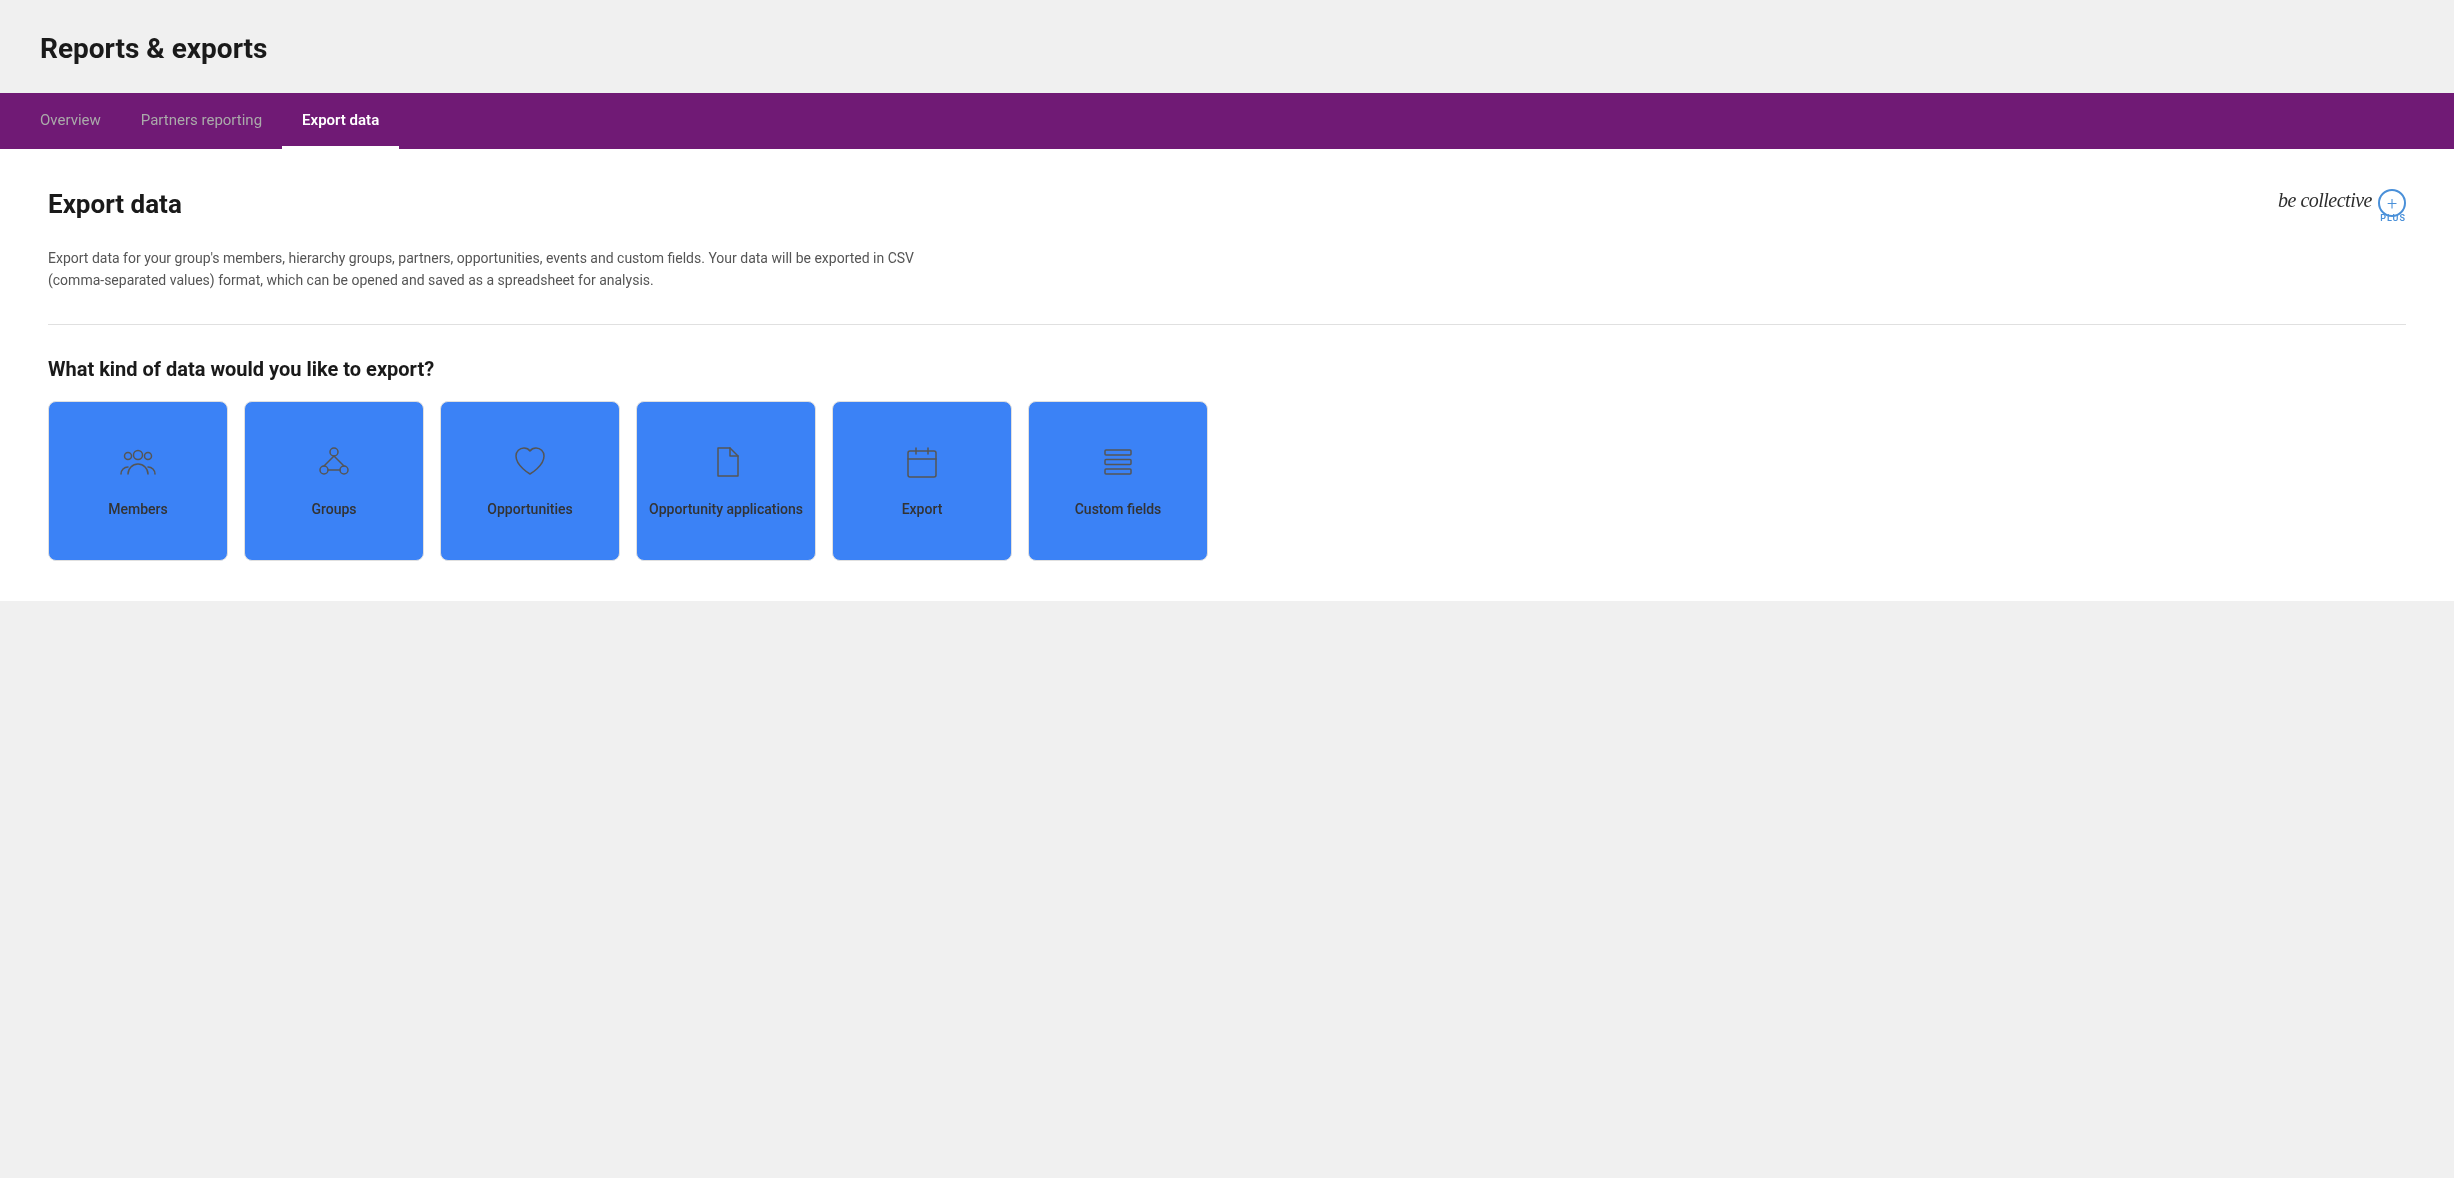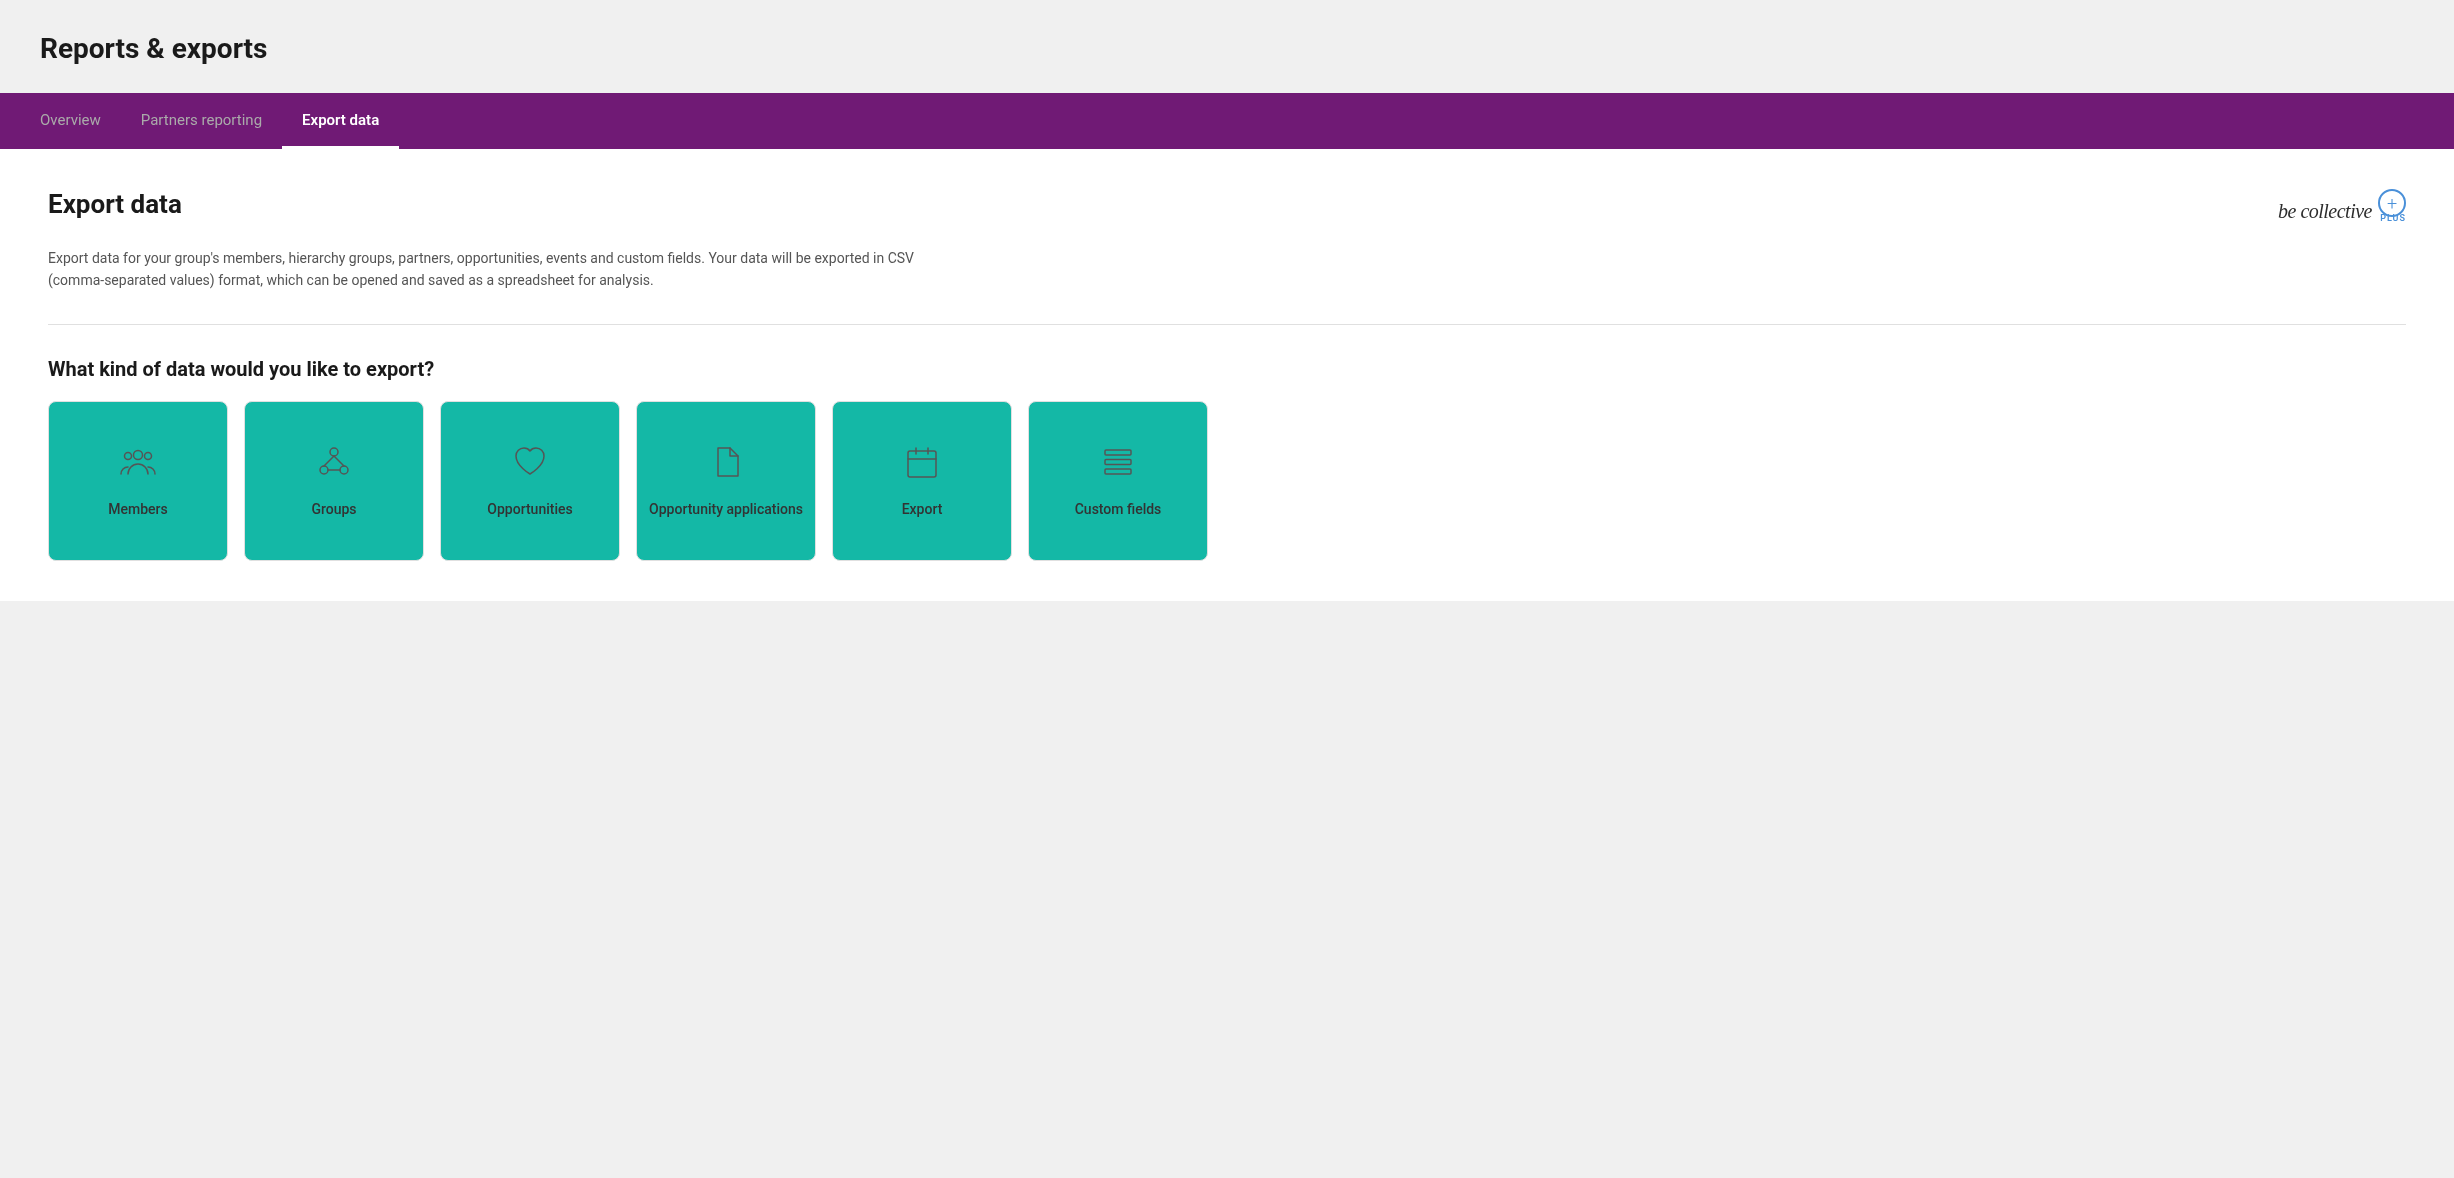--- a/index.html
+++ b/index.html
@@ -74,21 +74,21 @@
       font-size: 26px;
       font-weight: 700;
       color: #1a1a1a;
     }
 
     .brand-logo {
       font-size: 22px;
       color: #2d2d2d;
       font-style: italic;
       display: flex;
-      align-items: flex-end;
+      align-items: flex-start;
       gap: 4px;
     }
 
     .brand-logo .plus-circle {
       width: 28px;
       height: 28px;
       border: 2px solid #4a90d9;
       border-radius: 50%;
       display: inline-flex;
       align-items: center;
@@ -139,21 +139,21 @@
       margin-bottom: 20px;
     }
 
     .export-cards {
       display: flex;
       gap: 16px;
       flex-wrap: wrap;
     }
 
     .export-card {
-      background: #14b8a6;
+      background: #3b82f6;
       border: 1px solid #e0e0e0;
       border-radius: 8px;
       width: 180px;
       height: 160px;
       display: flex;
       flex-direction: column;
       align-items: center;
       justify-content: center;
       gap: 14px;
       cursor: pointer;

